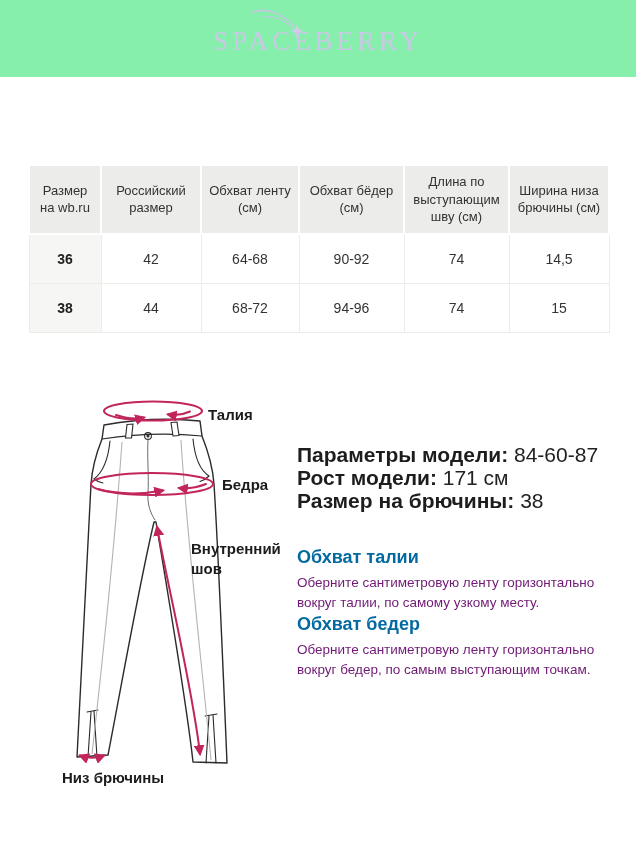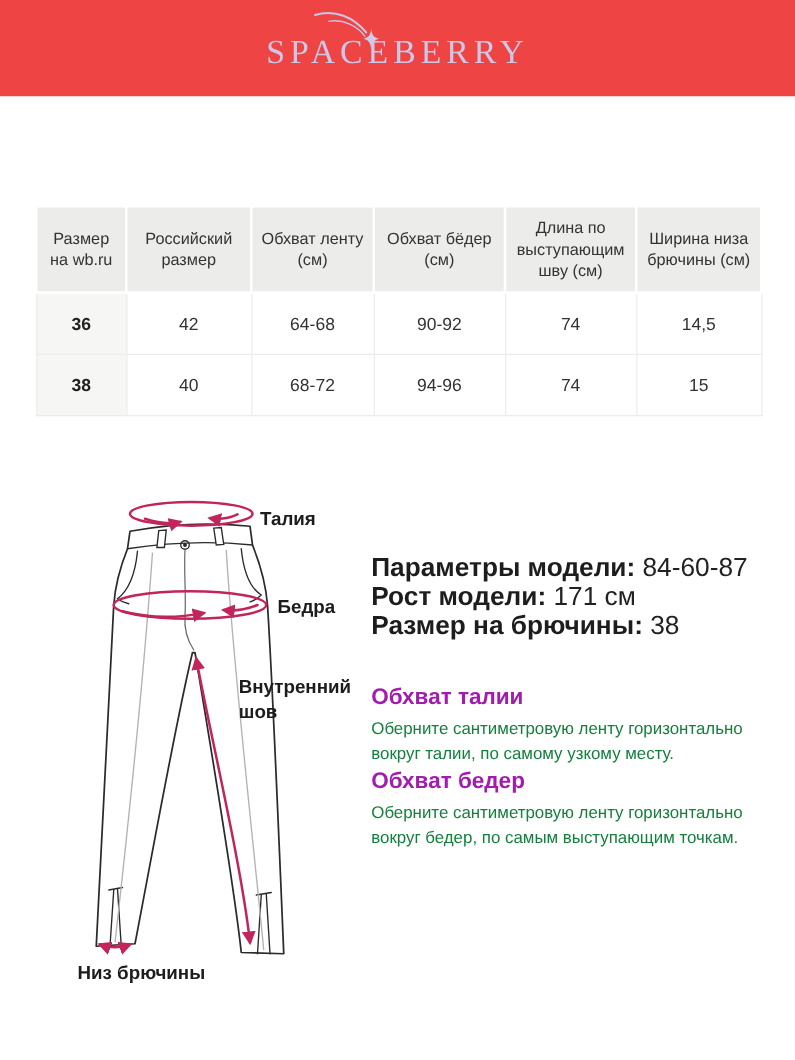--- a/index.html
+++ b/index.html
@@ -8,21 +8,21 @@
     width: 636px; height: 848px;
     font-family: "Liberation Sans", sans-serif;
     color: #333;
     position: relative;
     overflow: hidden;
   }
   
   .brand-band {
     position: absolute; left: 0; top: 0;
     width: 636px; height: 77px;
-    background: #ef4444;
+    background: #86efac;
   }
   
   .size-table-wrap {
     position: absolute; left: 28px; top: 164px; width: 580px;
   }
   table.size-table {
     width: 100%;
     border-collapse: collapse;
     table-layout: fixed;
   }
@@ -66,28 +66,28 @@
     font-size: 21px;
     line-height: 23px;
     color: #222;
   }
   .param-line .lbl { font-weight: bold; color: #1d1d1d; }
   .guide-section { margin-top: 0; }
   .guide-section.first { margin-top: 33px; }
   .guide-title {
     font-size: 18px;
     font-weight: bold;
-    color: #a21caf;
+    color: #0369a1;
     line-height: 24px;
   }
   .guide-text {
     margin-top: 4px;
     font-size: 13.5px;
     line-height: 1.45;
-    color: #15803d;
+    color: #701a75;
   }
 </style>
 </head>
 <body>
 
 <div class="brand-band">
   <svg width="636" height="77" viewBox="0 0 636 77">
 
     <g>
       <path d="M252,12 C268,7 283,14 293,26" fill="none" stroke="#c9c5e6" stroke-width="1.6" stroke-linecap="round"></path>
@@ -122,21 +122,21 @@
       <tr>
         <td class="first">36</td>
         <td>42</td>
         <td>64-68</td>
         <td>90-92</td>
         <td>74</td>
         <td>14,5</td>
       </tr>
       <tr>
         <td class="first">38</td>
-        <td>40</td>
+        <td>44</td>
         <td>68-72</td>
         <td>94-96</td>
         <td>74</td>
         <td>15</td>
       </tr>
     </tbody>
   </table>
 </div>
 
 <div class="diagram-wrap">

